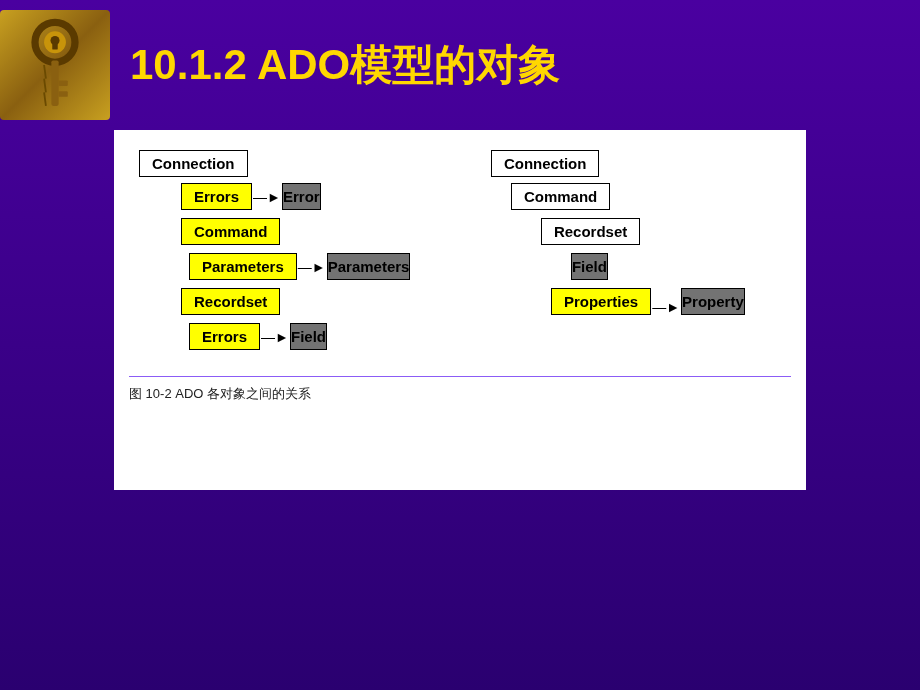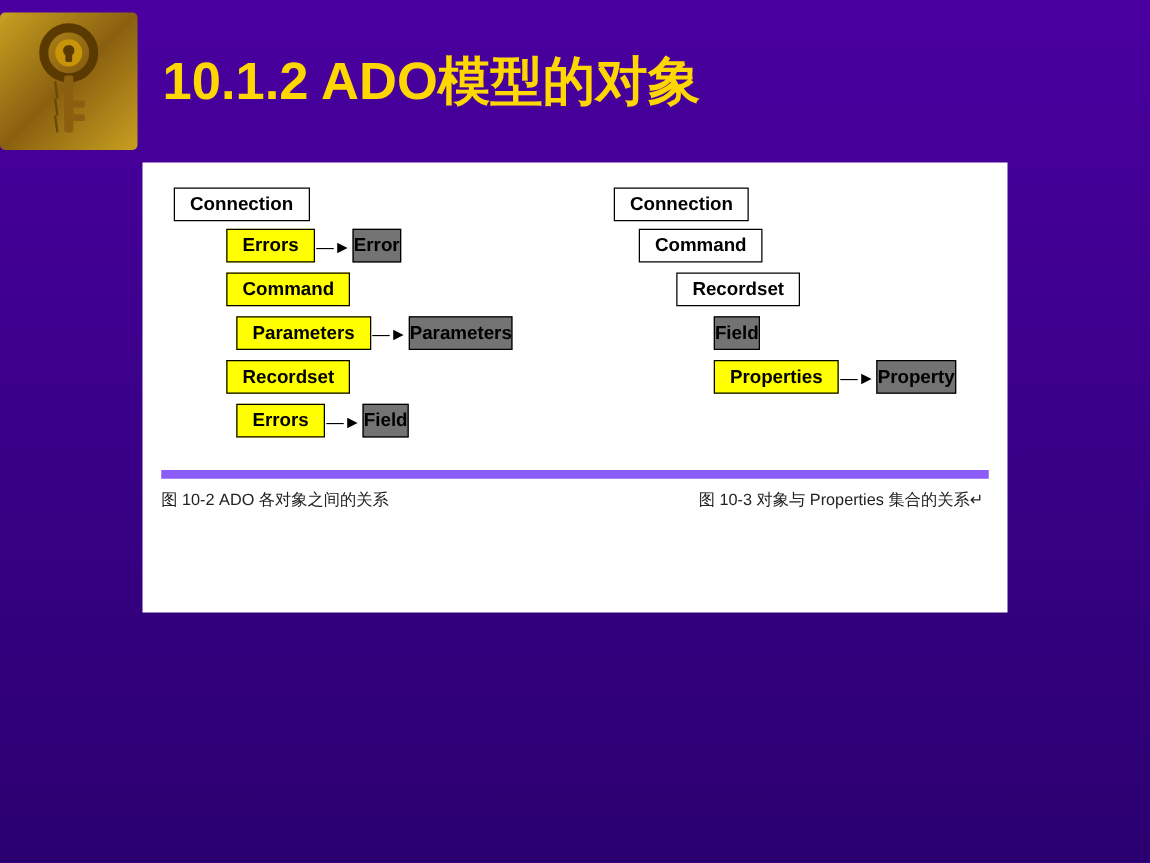--- a/index.html
+++ b/index.html
@@ -159,21 +159,21 @@
     }
 
     
     .d2-connection {
       margin-left: 10px;
       margin-bottom: 6px;
     }
 
     .caption-area {
       width: 100%;
-      border-top: 7px solid #8b5cf6;
+      border-top: 1px solid #8b5cf6;
       padding-top: 8px;
       display: flex;
       gap: 0;
     }
 
     .caption1 {
       width: 430px;
       font-size: 13px;
       color: #222;
       font-family: "SimSun", "SimHei", Arial, sans-serif;
@@ -266,28 +266,27 @@
           </div>
 
           <div class="d1-row" style="margin-left:60px;">
             <span class="box-outline">Recordset</span>
           </div>
 
           <div class="d1-row" style="margin-left:90px;">
             <span class="box-cyan">Field</span>
           </div>
 
-          <div class="d1-row" style="margin-left:90px;">
+          <div class="d1-row" style="margin-left:70px;align-items:flex-end;">
             <span class="box-yellow">Properties</span>
             <span class="arrow">—►</span>
             <span class="box-cyan">Property</span>
           </div>
         </div>
 
       </div>
 
       <div class="caption-area">
         <div class="caption1">图 10-2   ADO 各对象之间的关系</div>
-        <div class="caption2">图 10-3   对象与 Properties 集合的关系↵</div>
       </div>
     </div>
   </div>
 </div>
 
 </body></html>

